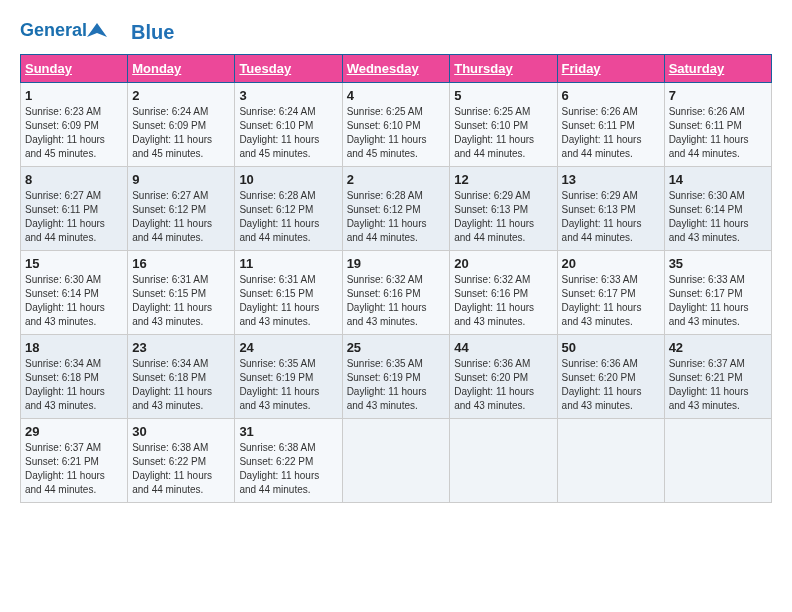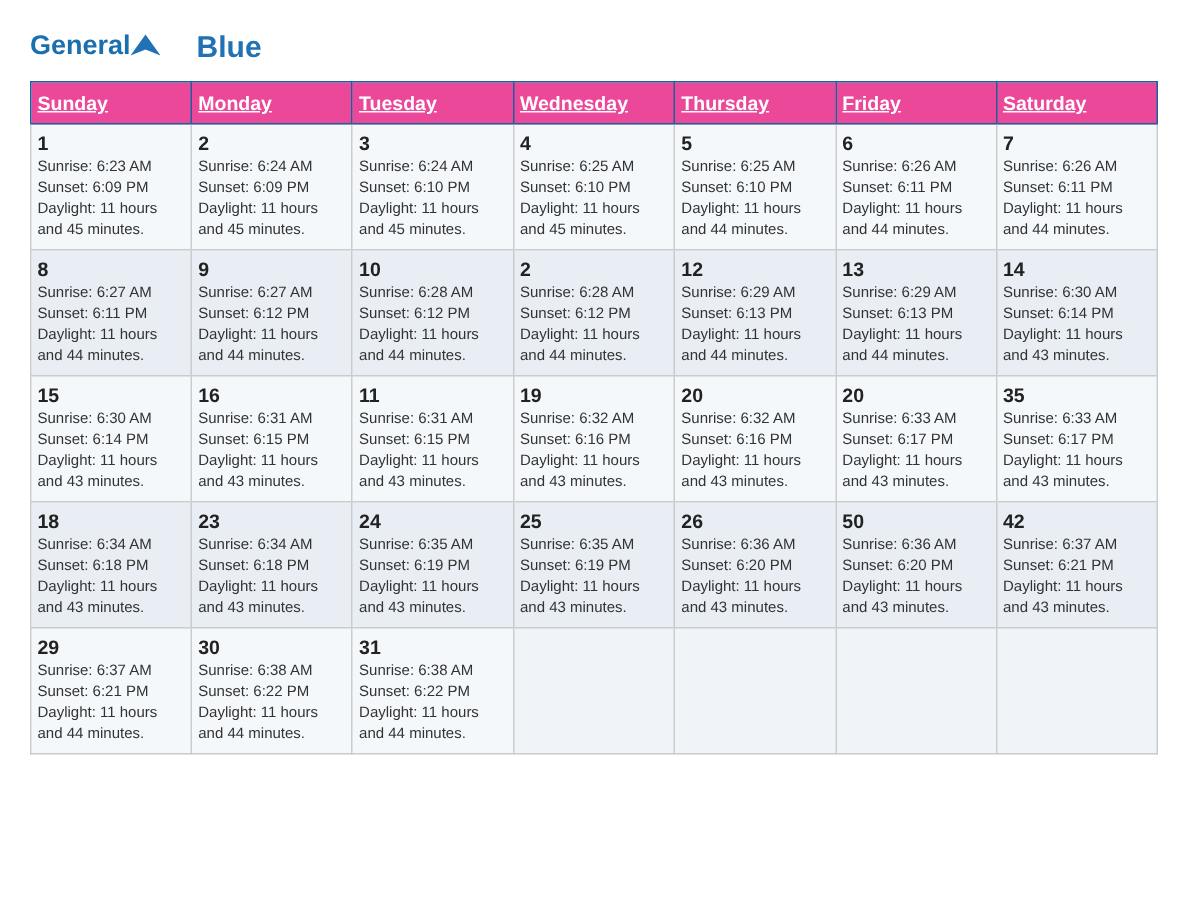--- a/index.html
+++ b/index.html
@@ -326,21 +326,21 @@
       </td>
         <td>
         <span class="day-num">25</span>
         <div class="day-info">
           Sunrise: 6:35 AM<br>
           Sunset: 6:19 PM<br>
           Daylight: 11 hours and 43 minutes.
         </div>
       </td>
         <td>
-        <span class="day-num">26</span>
+        <span class="day-num">44</span>
         <div class="day-info">
           Sunrise: 6:36 AM<br>
           Sunset: 6:20 PM<br>
           Daylight: 11 hours and 43 minutes.
         </div>
       </td>
         <td>
         <span class="day-num">50</span>
         <div class="day-info">
           Sunrise: 6:36 AM<br>

